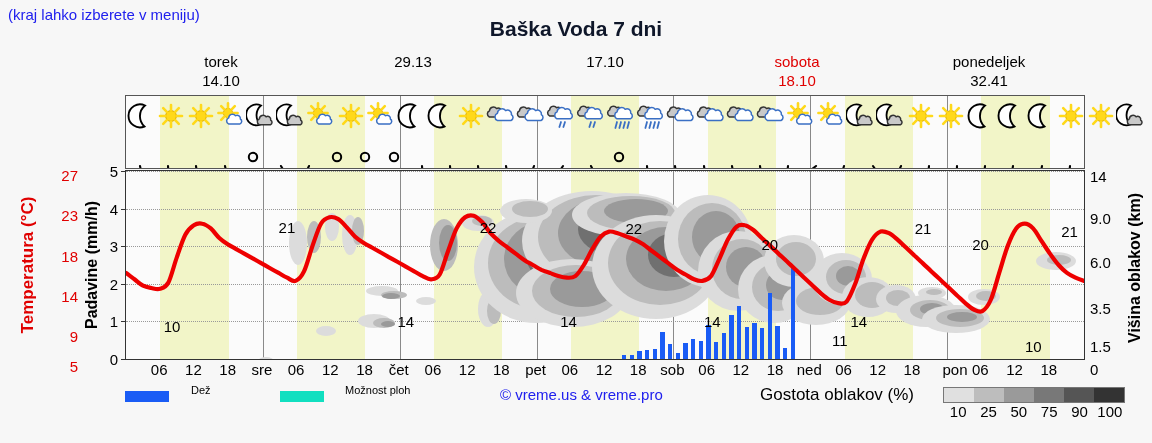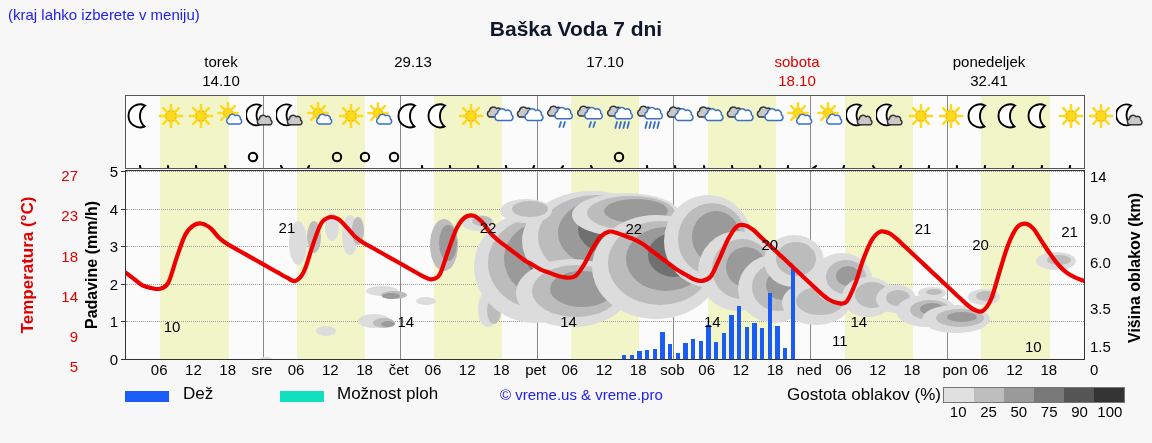--- a/index.html
+++ b/index.html
@@ -60,23 +60,23 @@
      font-size:16px;font-weight:bold;color:#000;}
   .cloudTick{position:absolute;left:1090px;width:32px;text-align:left;font-size:15px;color:#000;transform:translateY(-50%);}
 
   
   #xticks{left:125px;top:361px;width:960px;height:20px;}
   .xt{position:absolute;font-size:15px;color:#000;transform:translateX(-50%);white-space:nowrap;}
 
   
   #legend{left:125px;top:386px;width:1020px;height:40px;}
   .lgswatch{position:absolute;width:44px;height:11px;top:5px;}
-  .lglabel{position:absolute;top:-2px;font-size:17px;color:#000;white-space:nowrap;}
+  .lglabel{position:absolute;top:-2px;font-size:11px;color:#000;white-space:nowrap;margin-left:8px;}
   #copyright{position:absolute;left:375px;top:0px;font-size:15px;color:#2020ee;white-space:nowrap;text-align:center;}
-  #cloudscale-label{position:absolute;left:662px;top:-1px;font-size:17px;color:#000;white-space:nowrap;}
+  #cloudscale-label{position:absolute;left:635px;top:-1px;font-size:17px;color:#000;white-space:nowrap;}
   #cloudscale{position:absolute;left:818px;top:1px;width:180px;height:14px;display:flex;border:1px solid #777;box-sizing:content-box;}
   #cloudscale div{flex:1 1 0;height:100%;}
   #cloudscale-ticks{position:absolute;left:818px;top:17px;width:182px;height:18px;}
   .csTick{position:absolute;font-size:15px;color:#000;transform:translateX(-50%);}
 </style>
 </head>
 <body>
 
 <div class="wrap">
 

